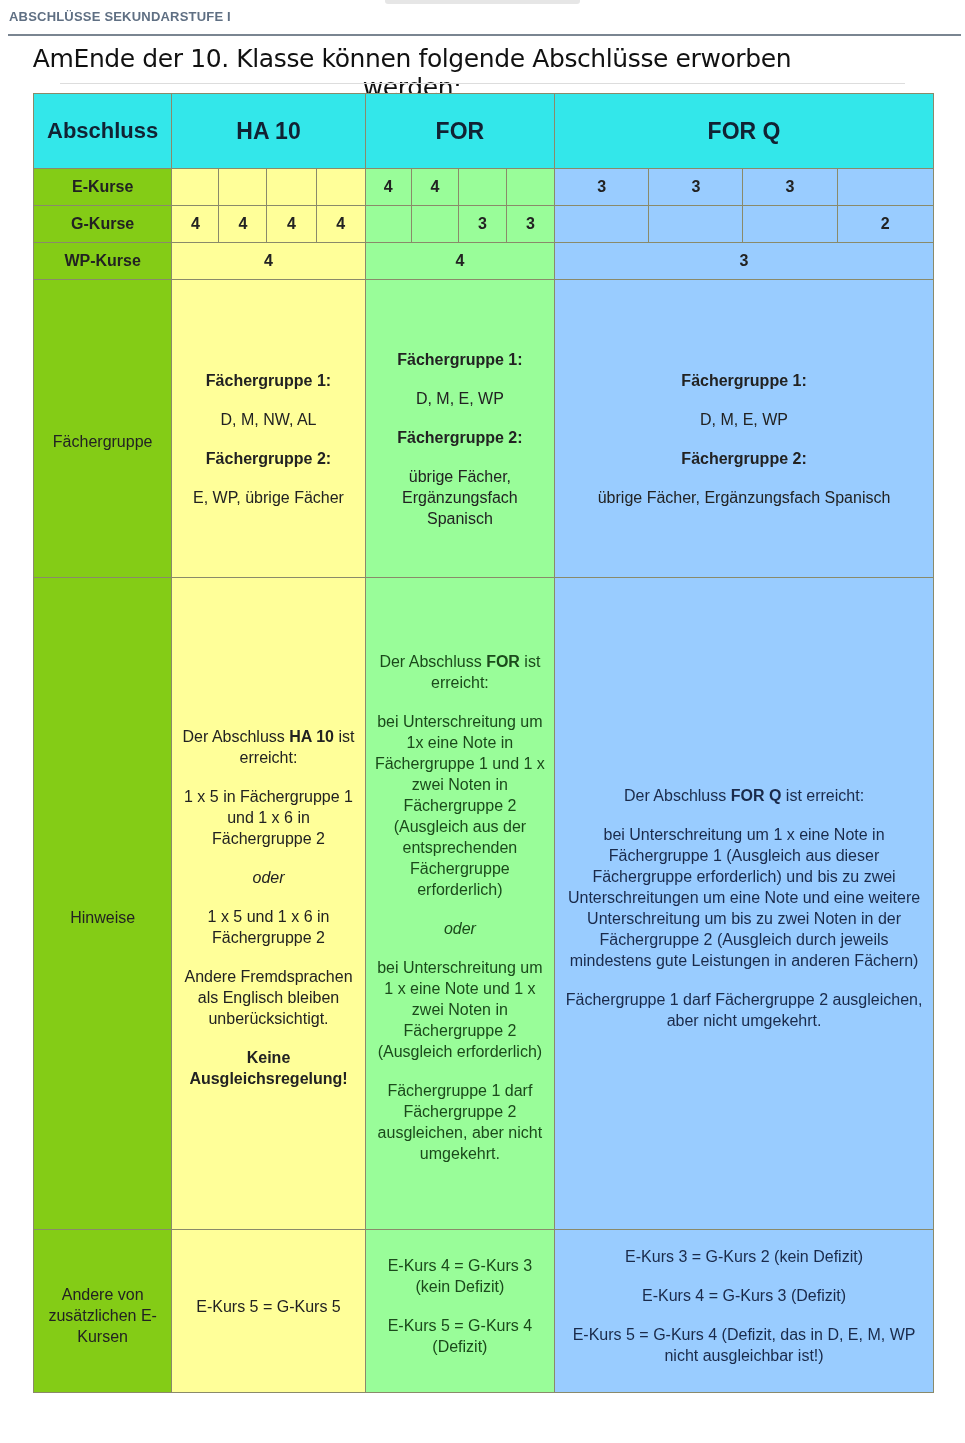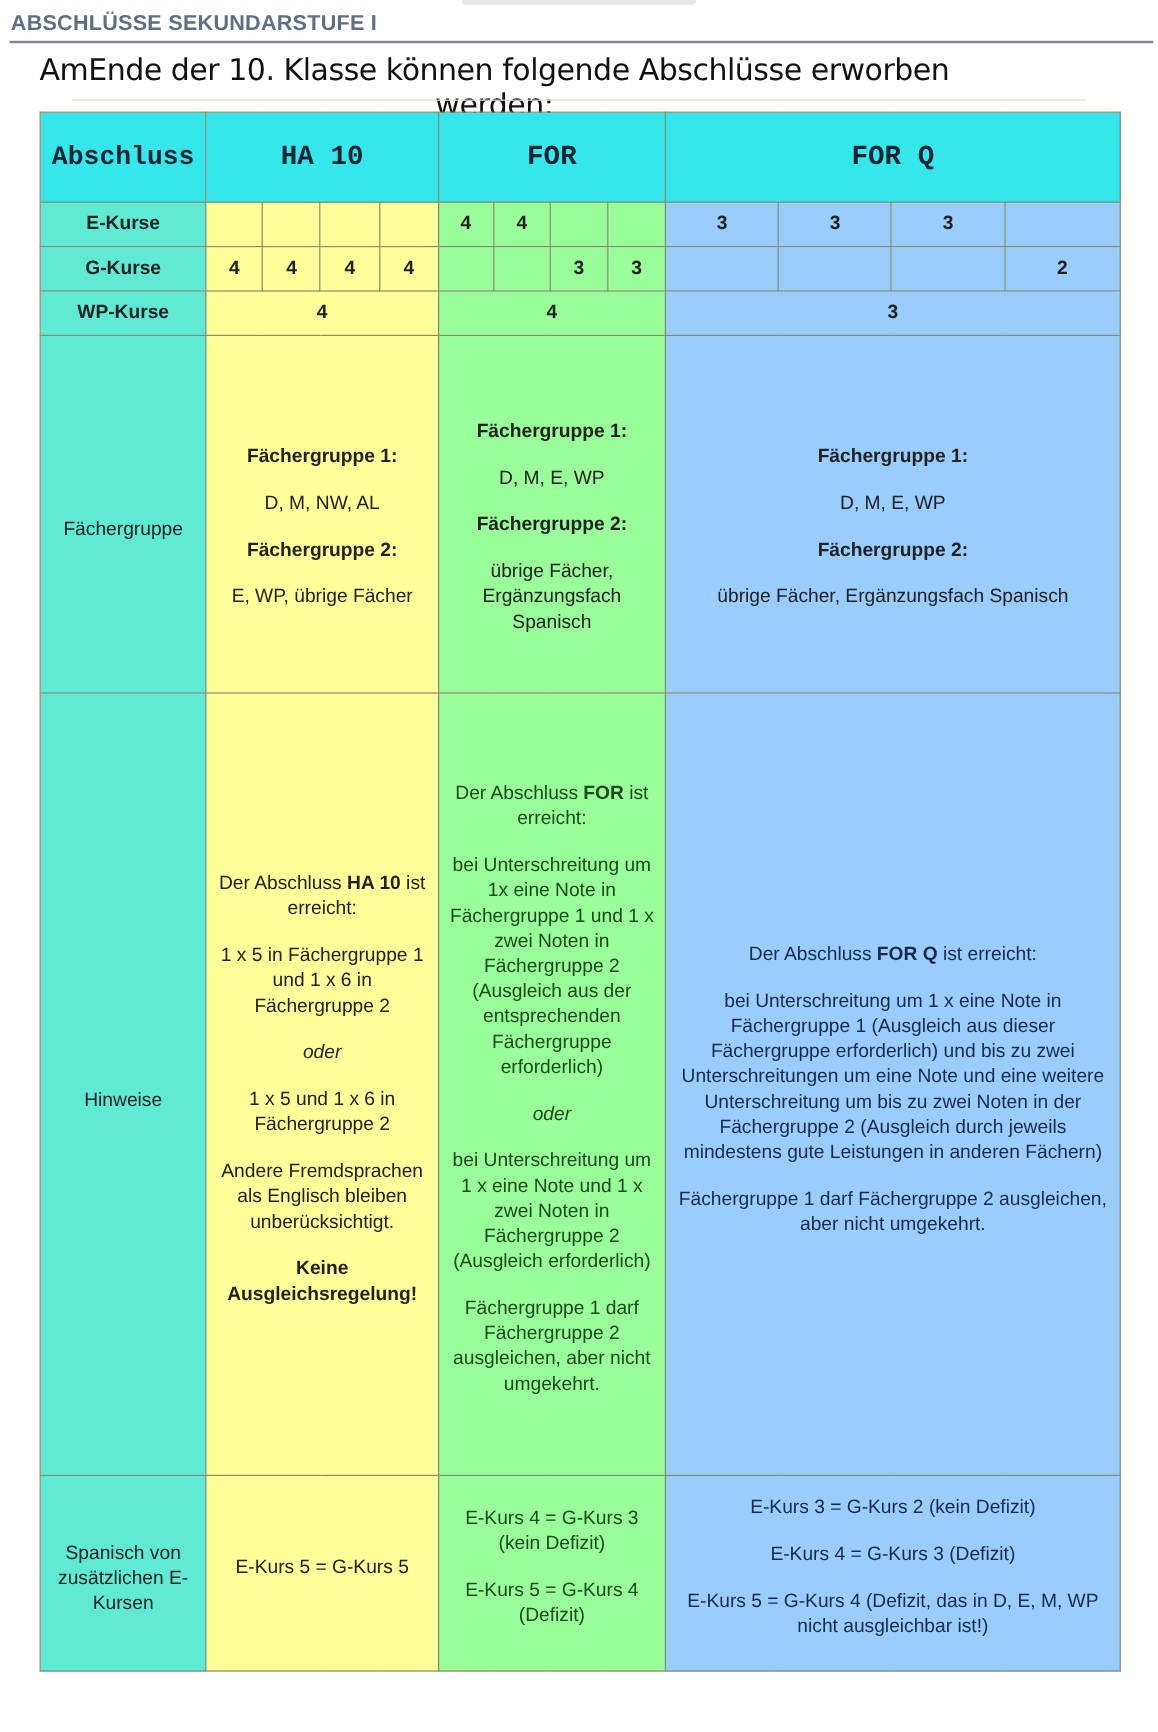--- a/index.html
+++ b/index.html
@@ -1,26 +1,26 @@
 <!DOCTYPE html>
 <html><head>
   <meta charset="utf-8">
   <style>
     html, body { margin: 0; padding: 0; background: #ffffff; }
     body { width: 965px; height: 1443px; position: relative; overflow: hidden; font-family: "Liberation Sans", sans-serif; color: #222; }
     .topbar-stub { position: absolute; left: 385px; top: 0; width: 195px; height: 4px; background: #e6e6e6; border-radius: 0 0 3px 3px; }
-    .section-title { position: absolute; left: 9px; top: 9px; font-size: 18px; font-weight: bold; color: #5f6f83; letter-spacing: 0.2px; }
+    .section-title { position: absolute; left: 9px; top: 9px; font-size: 13px; font-weight: bold; color: #5f6f83; letter-spacing: 0.2px; }
     .section-rule { position: absolute; left: 8px; top: 34px; width: 953px; height: 2px; background: #7a8591; }
     .headline { position: absolute; left: 0; top: 44px; width: 824px; text-align: center; font-family: "DejaVu Sans", sans-serif; font-size: 25px; color: #111; letter-spacing: -0.4px; }
     .headline-rule { position: absolute; left: 60px; top: 83px; width: 845px; height: 1px; background: #ddd; }
 
     table.main { position: absolute; left: 33px; top: 93px; width: 901px; border-collapse: collapse; table-layout: fixed; font-size: 16px; }
     table.main td { border: 1px solid #8a8a6a; padding: 0; vertical-align: middle; text-align: center; }
-    .c-gray { background: #5eead4; }
-    .c-cyan { background: #33e7ea; font-family: Liberation Mono, monospace; }
+    .c-gray { background: #84cc16; }
+    .c-cyan { background: #33e7ea; }
     .c-yellow { background: #ffff99; }
     .c-green { background: #99fd99; }
     .c-blue { background: #99ccff; }
     .hdr td { height: 74px; font-weight: bold; font-size: 23px; color: #123; }
     .hdr td.first { font-size: 22px; }
     .row-k td { height: 36px; font-weight: bold; font-size: 16px; color: #222; }
     .row-k td.label { font-weight: bold; }
     .row-u td { height: 58px; font-weight: bold; font-size: 16px; }
     .row-fg td { height: 270px; vertical-align: top; font-size: 16px; }
     .row-fg td.label { padding-top: 27px; }
@@ -165,21 +165,21 @@
       <div class="hint">
         <p><span>Der Abschluss </span><b>FOR Q</b><span> ist erreicht:</span></p>
         <p>bei Unterschreitung um 1 x eine Note in Fächergruppe 1 (Ausgleich aus dieser Fächergruppe erforderlich) und bis zu zwei Unterschreitungen um eine Note und eine weitere Unterschreitung um bis zu zwei Noten in der Fächergruppe 2 (Ausgleich durch jeweils mindestens gute Leistungen in anderen Fächern)</p>
         <p>Fächergruppe 1 darf Fächergruppe 2 ausgleichen, aber nicht umgekehrt.</p>
       </div>
     </td>
   </tr>
 
   <tr class="row-w">
     <td class="c-gray label">
-      <div style="padding:0 6px;">Spanisch von zusätzlichen E-Kursen</div>
+      <div style="padding:0 6px;">Andere von zusätzlichen E-Kursen</div>
     </td>
     <td class="c-yellow" colspan="4">
       <div class="w">
             <p>E-Kurs 5 = G-Kurs 5</p>
           </div>
     </td>
     <td class="c-green dark-green" colspan="4">
       <div class="w" style="padding-left:10px;padding-right:10px;">
         <p>E-Kurs 4 = G-Kurs 3 (kein Defizit)</p>
         <p>E-Kurs 5 = G-Kurs 4 (Defizit)</p>

